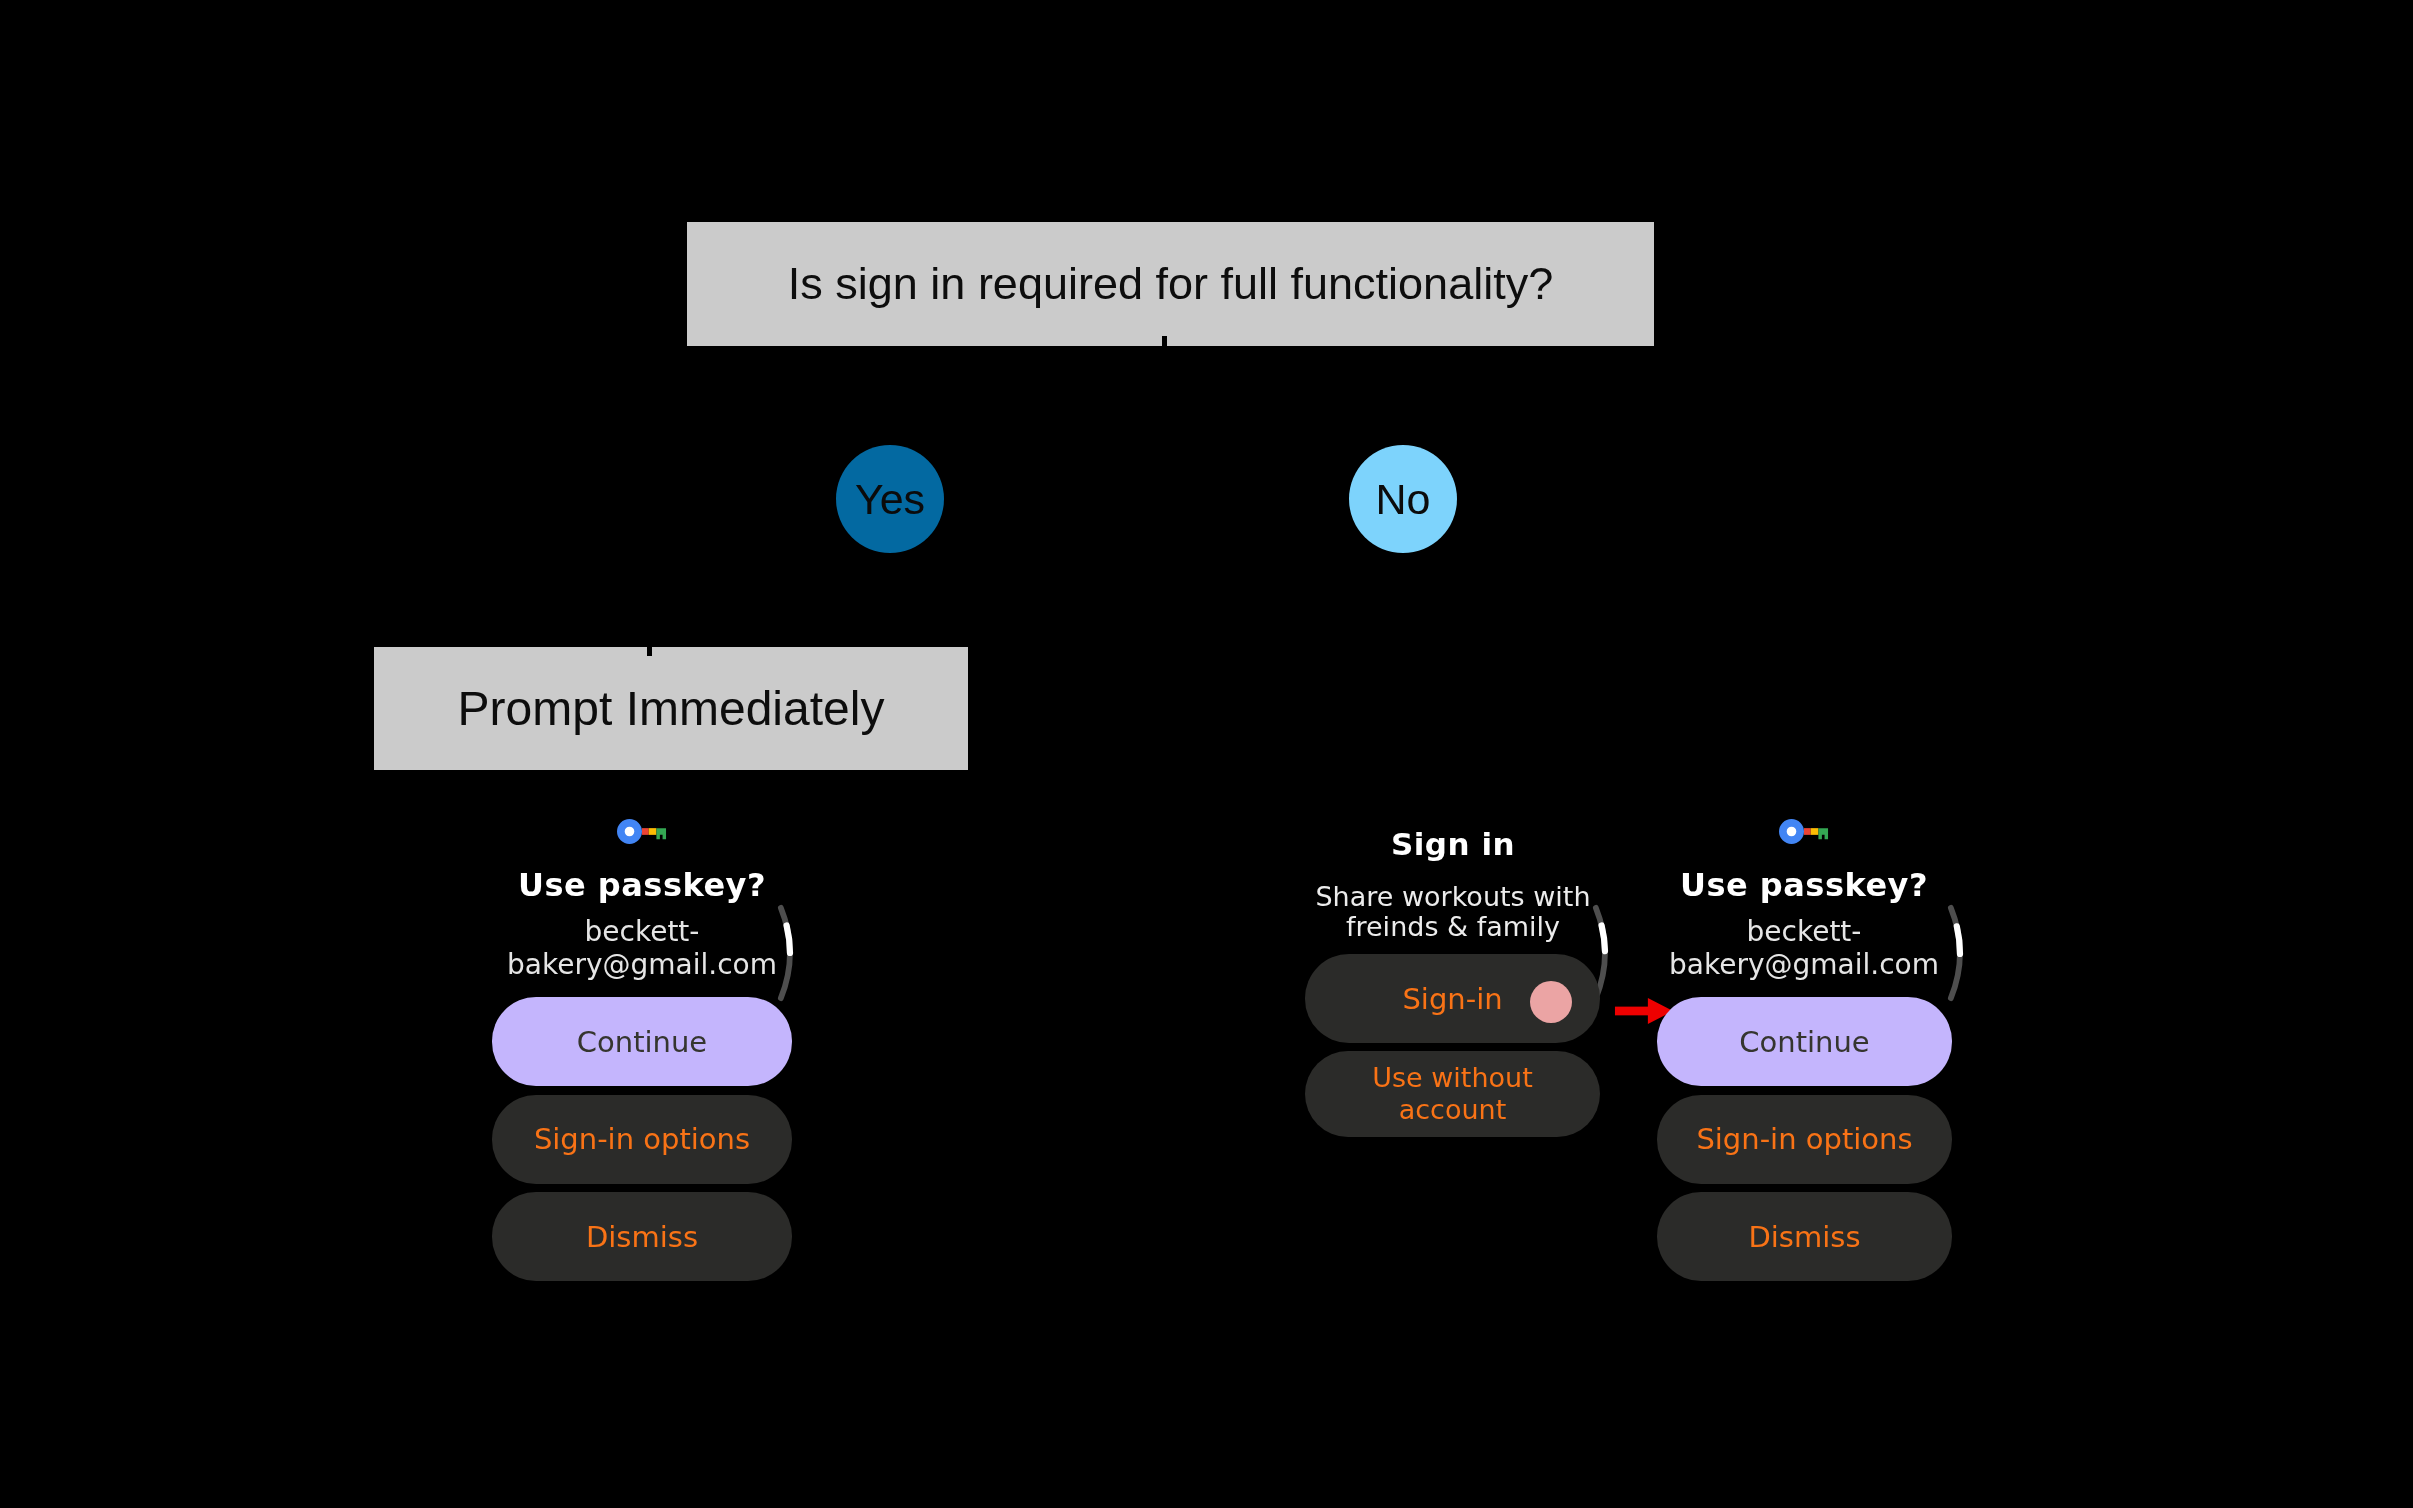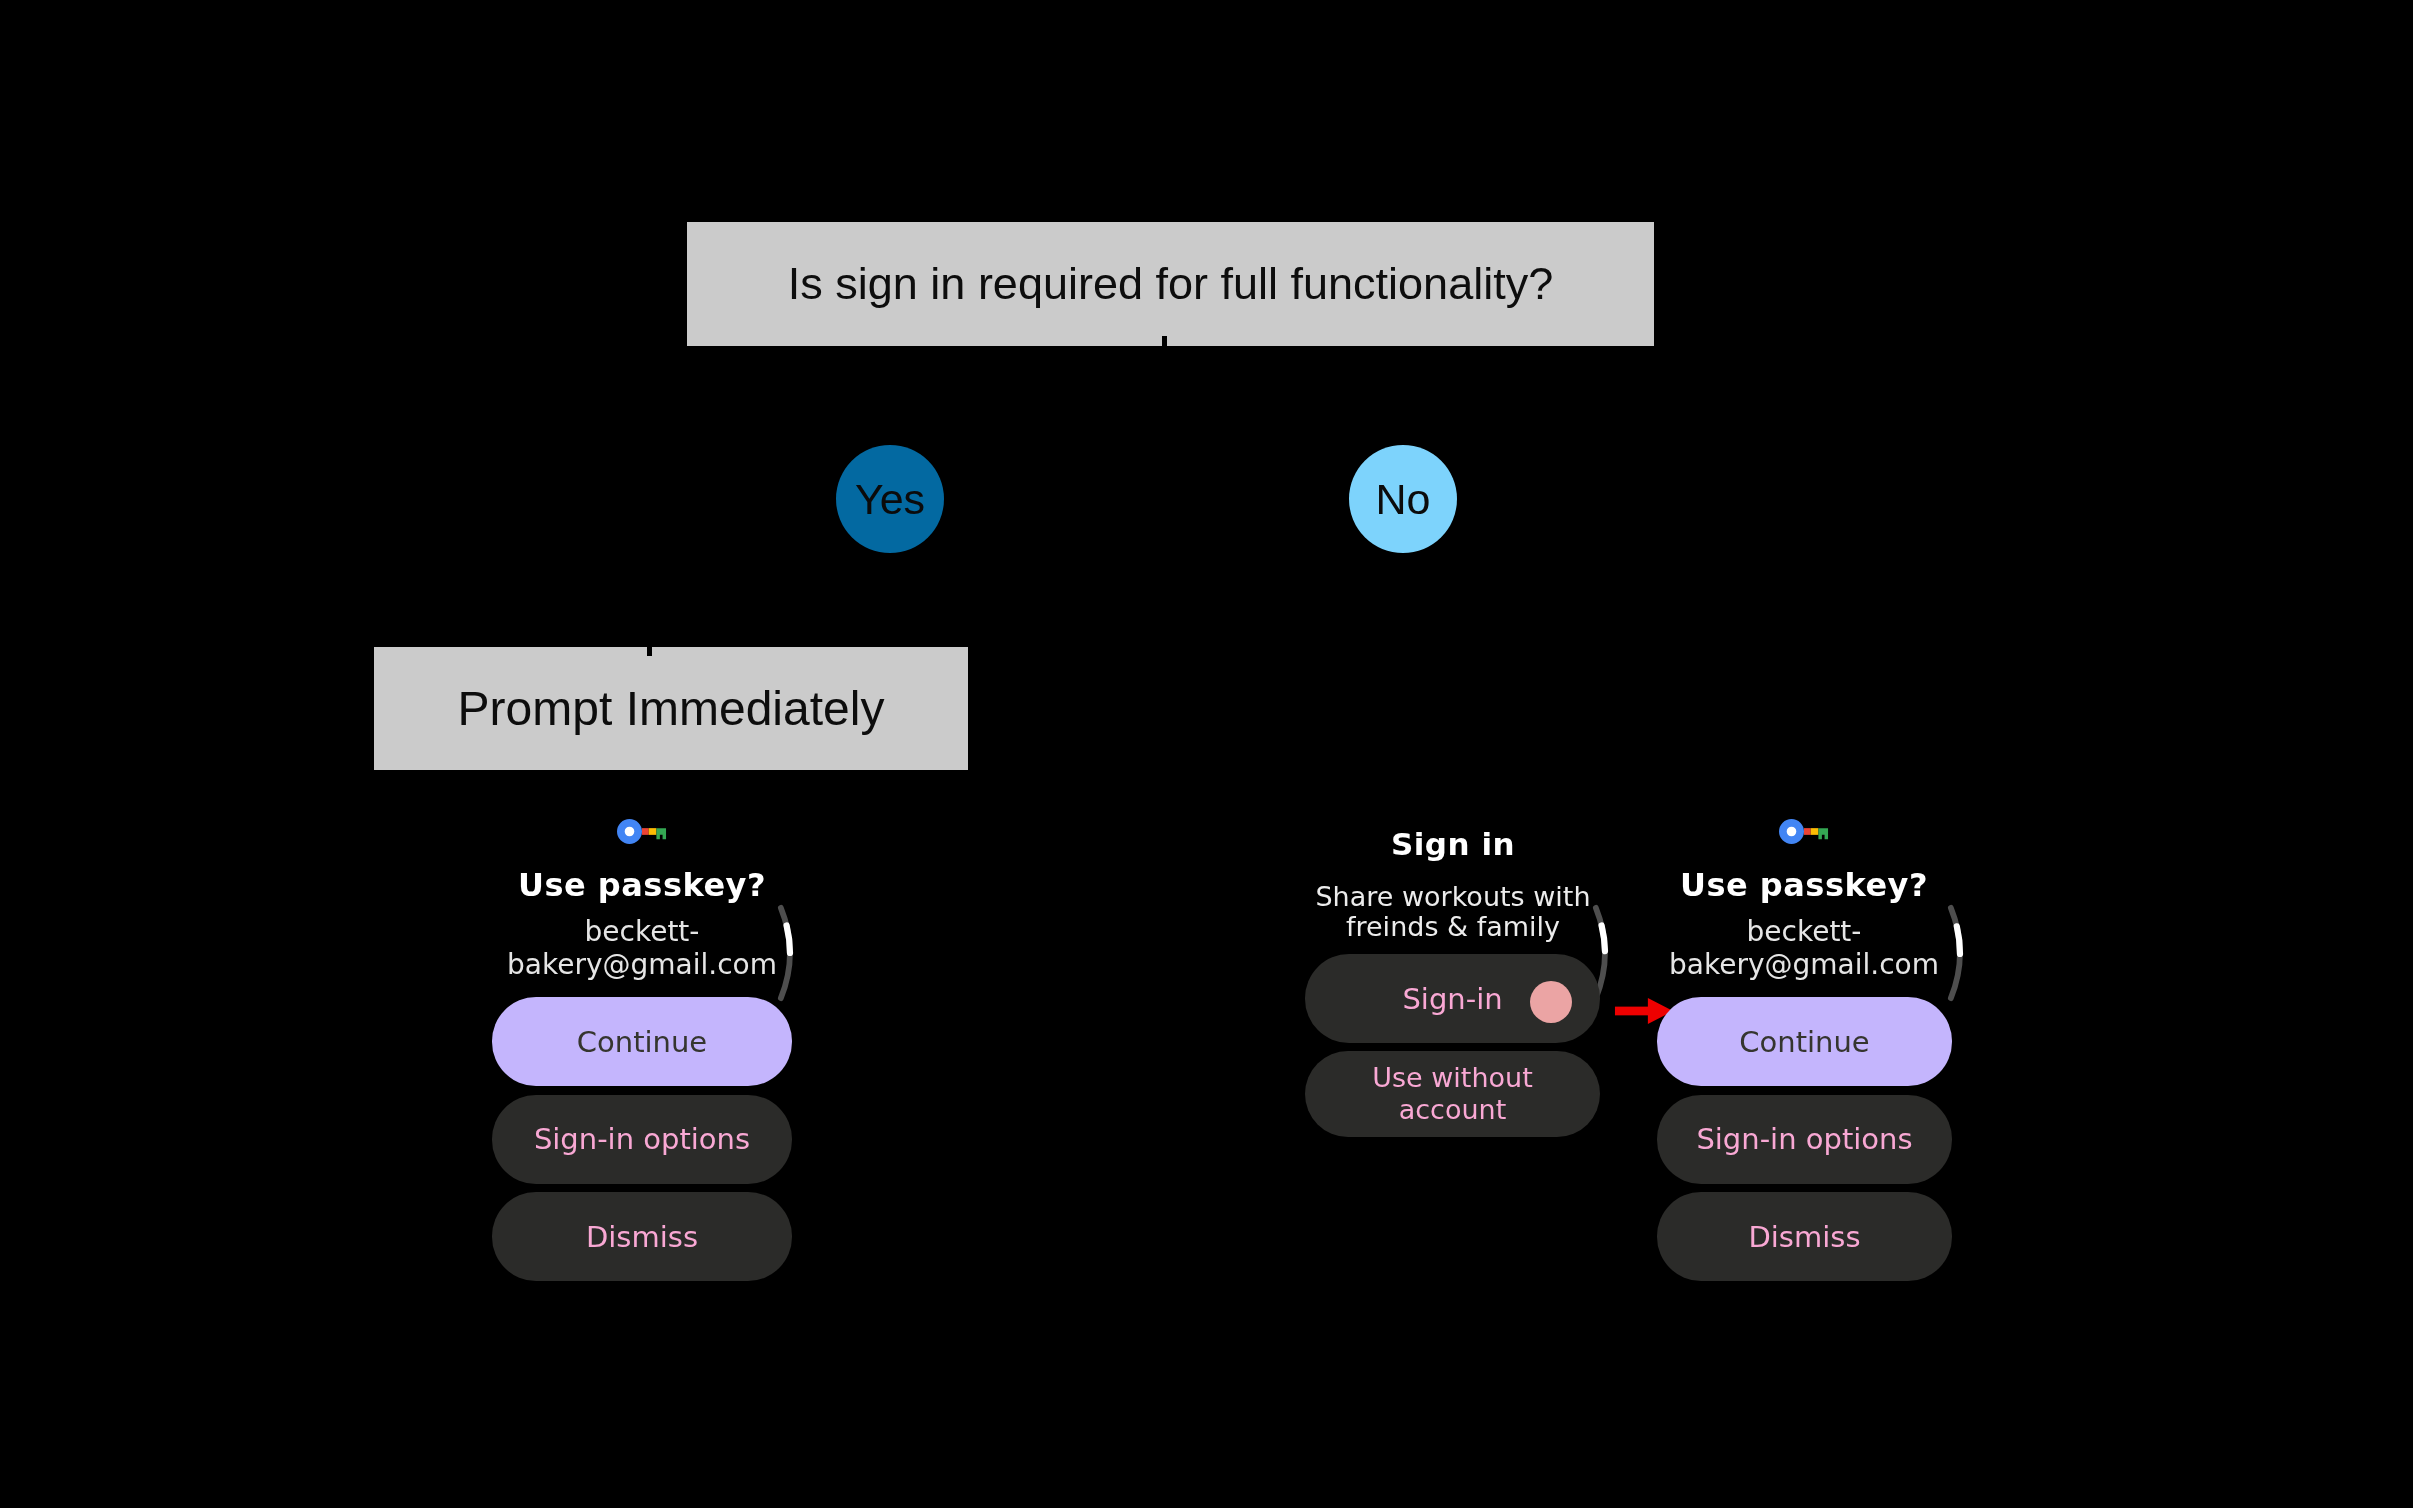--- a/index.html
+++ b/index.html
@@ -32,21 +32,21 @@
   .w-text{position:absolute;width:386px;text-align:center;color:#ffffff;
           font-family:"DejaVu Sans",sans-serif;}
   .w-title{top:866px;font-size:32px;font-weight:bold;letter-spacing:0.5px;}
   .w-title.mid{top:826px;font-size:31px;}
   .w-sub{top:915px;font-size:28px;line-height:33px;color:#E5E5E5;}
   .w-sub.mid{top:882px;font-size:27px;line-height:30px;color:#ECECEC;}
   .pill{
     position:absolute;border-radius:44px;display:flex;flex-direction:column;
     align-items:center;justify-content:center;text-align:center;
     font-family:"DejaVu Sans",sans-serif;font-size:29px;line-height:32px;
-    background:#2B2B29;color:#f9a8d4;
+    background:#2B2B29;color:#f97316;
   }
   .pill.cream{background:#c4b5fd;color:#35352F;}
   .btn-stack{position:absolute;display:flex;flex-direction:column;gap:8.7px;}
   .btn-stack .pill{position:relative;width:100%;height:89px;flex:0 0 89px;}
   .stack-left{left:492px;top:997px;width:300px;}
   .stack-right{left:1657px;top:997px;width:295px;}
   .signin-pill{left:1305px;top:954px;width:295px;height:89px;}
   .usewithout-pill{left:1305px;top:1051px;width:295px;height:86px;font-size:27px;}
   .tap-dot{position:absolute;left:1530px;top:981px;width:42px;height:42px;
            border-radius:50%;background:#EBA4A4;}

